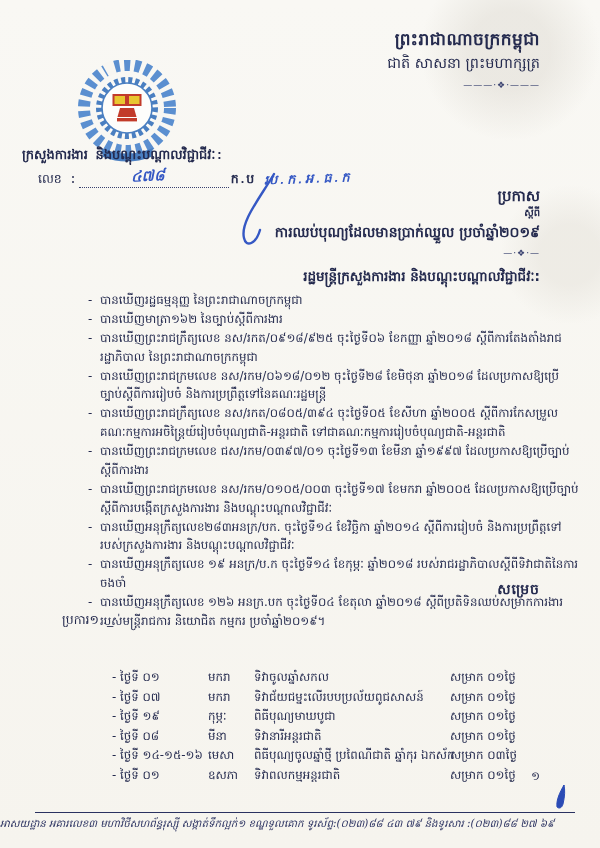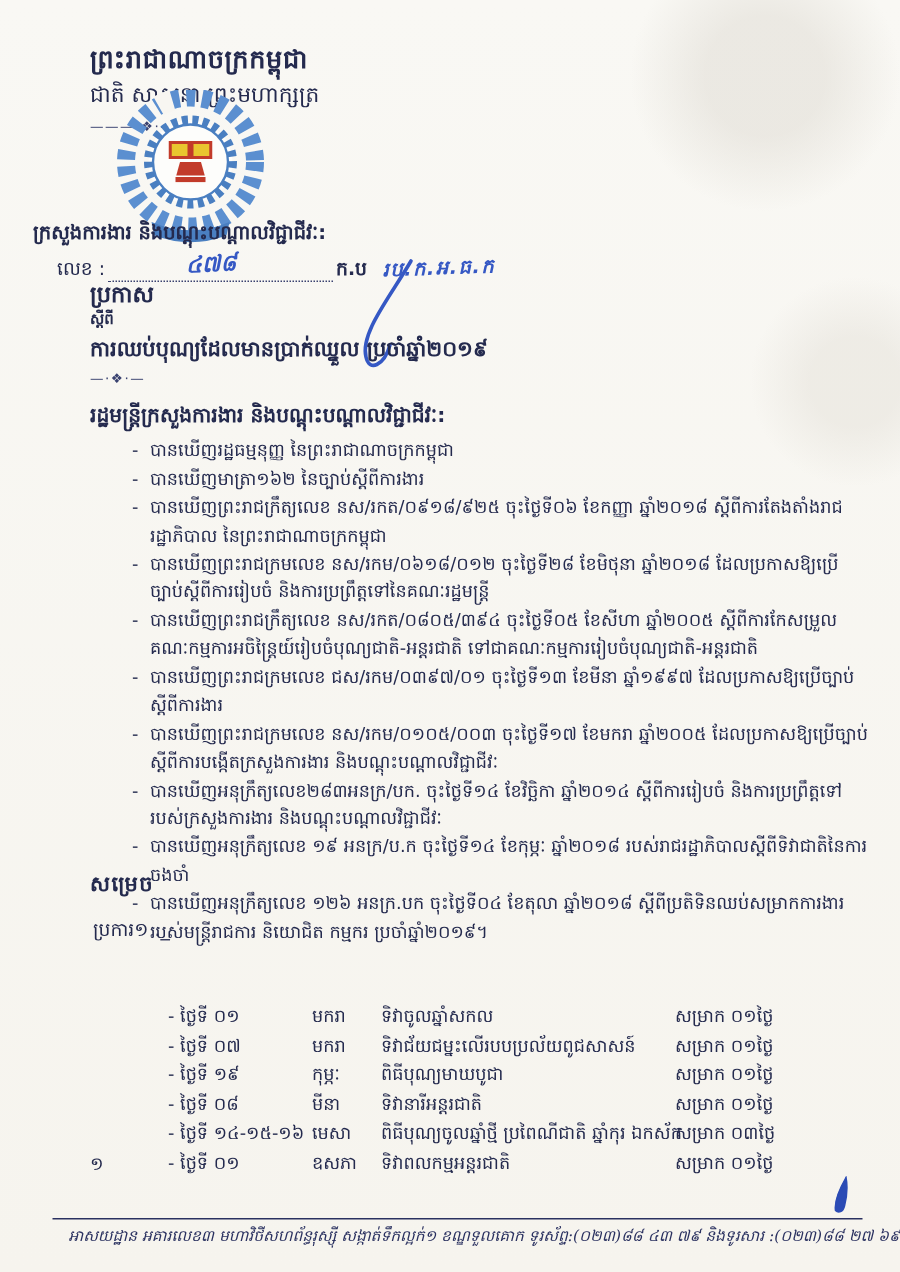--- a/index.html
+++ b/index.html
@@ -9,26 +9,26 @@
     margin:0 auto;
     background:#f8f6f1;
     background-image:
       radial-gradient(circle at 85% 6%, rgba(210,205,195,.35) 0 40px, transparent 90px),
       radial-gradient(circle at 95% 30%, rgba(215,210,200,.3) 0 30px, transparent 70px),
       linear-gradient(180deg, #f9f8f4 0%, #f6f4ee 100%);
     font-family:"DejaVu Sans", sans-serif;
     color:#242a4e;
     overflow:hidden;
   }
-  .center-col{position:absolute;left:60px;width:480px;text-align:left;}
+  .center-col{position:absolute;left:60px;width:480px;text-align:right;}
   .kingdom{top:28px;font-size:17px;font-weight:bold;letter-spacing:.5px;}
   .motto{top:54px;font-size:14.5px;}
   .hdr-divider{top:80px;font-size:9px;color:#3a4270;letter-spacing:1px;}
   .seal{position:absolute;left:68px;top:60px;width:118px;height:108px;}
-  .ministry{position:absolute;left:22px;top:146px;font-size:12.5px;}
+  .ministry{position:absolute;left:22px;top:146px;font-size:12.5px;font-family:Liberation Mono, monospace;}
   .ministry-name{font-weight:bold;font-size:13px;}
   .num-line{margin-top:5px;padding-left:16px;display:flex;align-items:center;white-space:nowrap;}
   .dotted{display:inline-block;min-width:150px;border-bottom:1.5px dotted #3a4270;position:relative;height:15px;margin:0 2px;}
   .hand{color:#3558c4;font-style:italic;font-weight:bold;}
   .hand-num{position:absolute;left:52px;top:-6px;font-size:15px;transform:rotate(-3deg);}
   .num-code{font-weight:bold;}
   .hand-code{font-size:13px;letter-spacing:1px;margin-left:10px;transform:rotate(-2deg);}
   .slash-svg{position:absolute;left:230px;top:172px;}
   .t-prakas{top:186px;font-size:15px;font-weight:bold;}
   .t-stipi{top:206px;font-size:10px;font-weight:bold;}
@@ -40,21 +40,21 @@
   .p-item .dash{flex:0 0 12px;}
   .p-item .txt{flex:1;}
   .decision-heading{top:580px;font-size:14px;font-weight:bold;letter-spacing:1px;}
   .article-label{position:absolute;left:62px;top:612px;font-size:12.5px;font-weight:normal;}
   .article-text{position:absolute;left:40px;top:631px;width:540px;font-size:11.8px;line-height:1.6;text-indent:58px;text-align:justify;}
   .holidays{position:absolute;left:112px;top:668px;width:470px;font-size:11.8px;line-height:1.66;}
   .h-row{display:grid;grid-template-columns:96px 46px 196px auto;white-space:nowrap;}
   .h-day::before{content:"- ";}
   .page-num{top:768px;font-size:12px;}
   .footer-rule{position:absolute;left:35px;top:812px;width:540px;border-top:1.6px solid #2a3160;}
-  .footer-address{position:absolute;left:0;top:817px;width:600px;text-align:right;
+  .footer-address{position:absolute;left:0;top:817px;width:600px;text-align:left;
     font-family:"DejaVu Serif", serif;font-style:italic;font-size:10.3px;color:#2a3160;}
   .ink-mark{position:absolute;left:550px;top:784px;}
 </style>
 </head>
 <body>
 
 <div class="page">
 
   <div class="center-col kingdom">ព្រះរាជាណាចក្រកម្ពុជា</div>
   <div class="center-col motto">ជាតិ សាសនា ព្រះមហាក្សត្រ</div>

